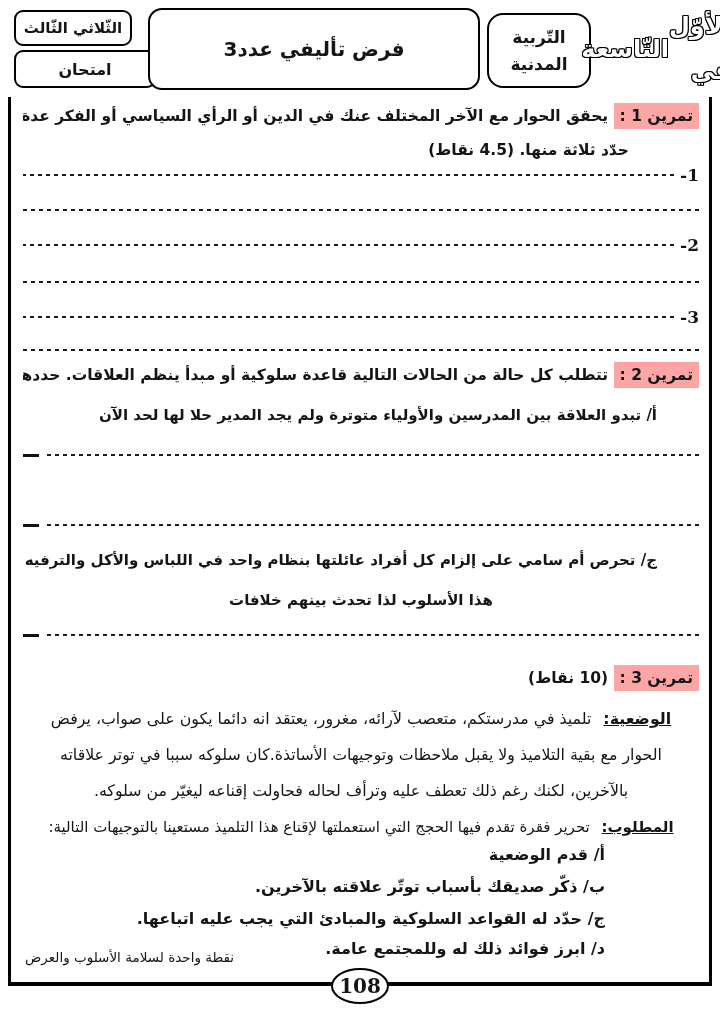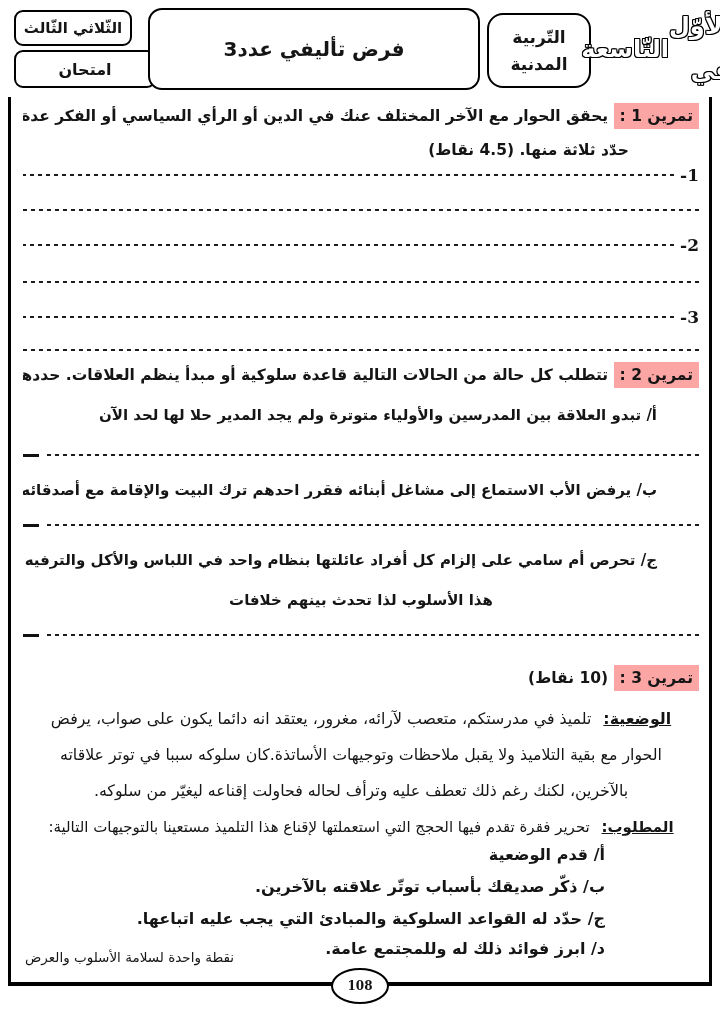--- a/index.html
+++ b/index.html
@@ -44,21 +44,21 @@
   .dots{flex:1 1 auto;height:2px;background:repeating-linear-gradient(to left,#1c1c1c 0 4px,transparent 4px 8px);}
   .enddash{flex:0 0 auto;width:16px;height:3px;background:#111;}
   .indent-sm{padding-right:42px;font-size:15px;}
   .centered{text-align:center;}
   .gl{position:absolute;right:104px;left:12px;line-height:32px;font-weight:bold;font-size:16px;white-space:nowrap;overflow:hidden;text-align:right;}
   .footnote{position:absolute;left:14px;top:852px;font-size:13.5px;font-weight:400;direction:rtl;}
   .pagenum{
     position:absolute;left:50%;top:968px;transform:translateX(-50%);
     width:54px;height:32px;border:2px solid #000;border-radius:50%;background:#fff;
     display:flex;align-items:center;justify-content:center;
-    font-size:12px;font-weight:bold;z-index:5;font-family:"DejaVu Serif",serif;direction:ltr;
+    font-size:20px;font-weight:bold;z-index:5;font-family:"DejaVu Serif",serif;direction:ltr;
   }
 </style>
 </head>
 <body>
 
 <div class="page">
 
   <div class="header">
     <div class="hbox" id="box-trimester">
       <span>الثّلاثي الثّالث</span>
@@ -111,21 +111,20 @@
 
     <div class="ln" style="top:261px">
       <span class="hl">تمرين 2 :</span>
       <span>تتطلب كل حالة من الحالات التالية قاعدة سلوكية أو مبدأ ينظم العلاقات. حددها (4.5 نقاط)</span>
     </div>
     <div class="ln indent-sm" style="top:301px">أ/ تبدو العلاقة بين المدرسين والأولياء متوترة ولم يجد المدير حلا لها لحد الآن</div>
     <div class="ansrow" style="top:341px">
       <div class="dots"></div>
       <div class="enddash"></div>
     </div>
-    <div class="ln indent-sm" style="top:376px">ب/ يرفض الأب الاستماع إلى مشاغل أبنائه فقرر احدهم ترك البيت والإقامة مع أصدقائه</div>
     <div class="ansrow" style="top:411px">
       <div class="dots"></div>
       <div class="enddash"></div>
     </div>
     <div class="ln indent-sm" style="top:446px">ج/ تحرص أم سامي على إلزام كل أفراد عائلتها بنظام واحد في اللباس والأكل والترفيه لكنهم يرفضون</div>
     <div class="ln centered" style="top:486px;font-size:15px">هذا الأسلوب لذا تحدث بينهم خلافات</div>
     <div class="ansrow" style="top:521px">
       <div class="dots"></div>
       <div class="enddash"></div>
     </div>

